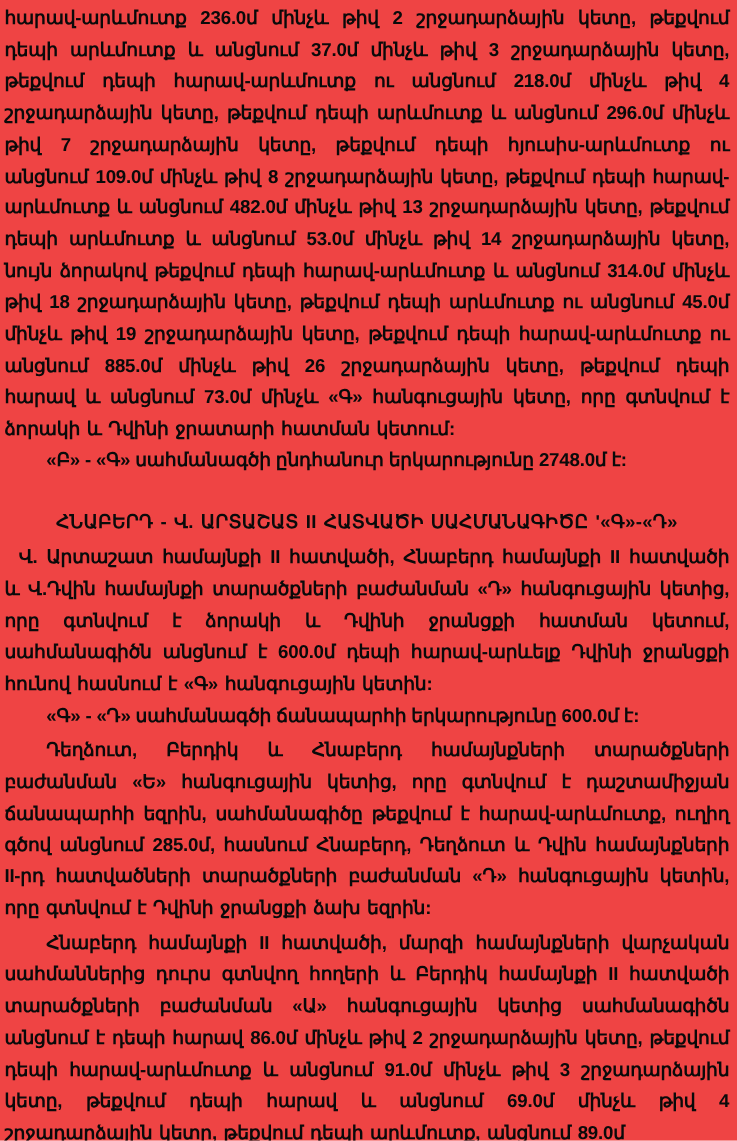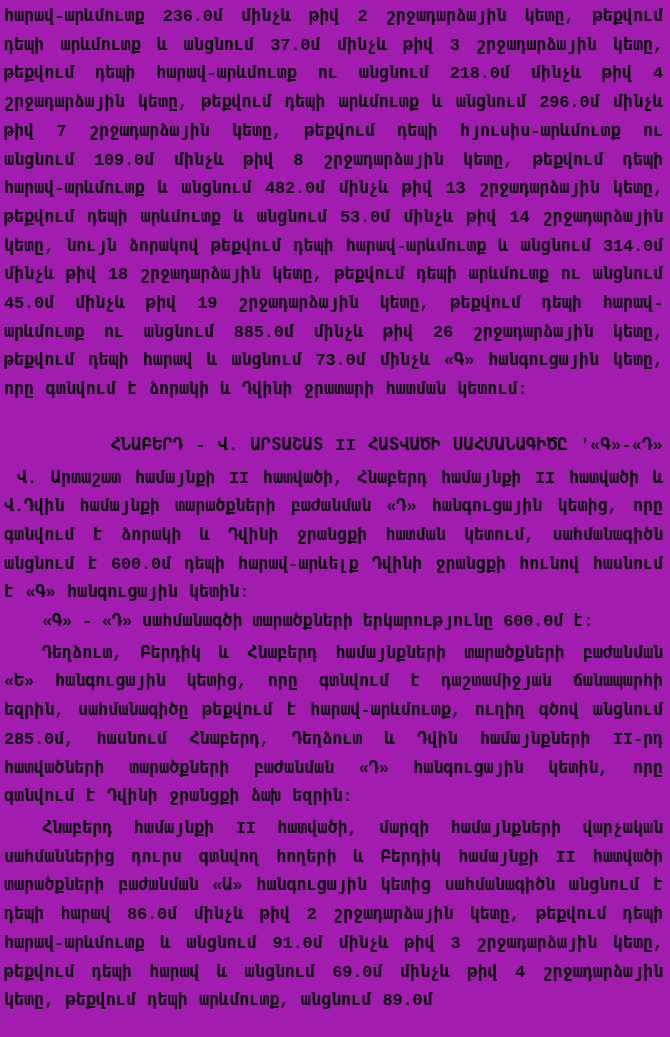--- a/index.html
+++ b/index.html
@@ -7,23 +7,23 @@
     padding: 0;
     background: #ffffff;
   }
   .page {
     position: relative;
     width: 670px;
     height: 1037px;
     box-sizing: border-box;
     padding: 3px 7px 0 4px;
     overflow: hidden;
-    background: #a21caf;
+    background: #ef4444;
     color: #0a0a0a;
-    font-family: Liberation Mono, monospace;
+    font-family: Liberation Sans, sans-serif;
     font-weight: bold;
     font-size: 17px;
     line-height: 28.7px;
     -webkit-font-smoothing: none;
   }
   .para {
     margin: 0;
     text-align: justify;
     text-justify: inter-word;
     word-spacing: 1.5px;
@@ -32,40 +32,41 @@
   .indent-sm { text-indent: 13px; }
   .indent { text-indent: 38px; }
   .summary {
     margin: 0;
     text-align: left;
     text-indent: 38px;
     letter-spacing: -0.2px;
   }
   .heading {
     margin: 27px 0 4px 0;
-    text-align: right;
+    text-align: center;
     font-size: 17px;
     letter-spacing: 0.2px;
     white-space: nowrap;
   }
   .after-heading { margin-top: 3px; }
 </style>
 </head>
 <body>
 
 <div class="page">
 
   <p class="para">հարավ-արևմուտք 236.0մ մինչև թիվ 2 շրջադարձային կետը, թեքվում դեպի արևմուտք և անցնում 37.0մ մինչև թիվ 3 շրջադարձային կետը, թեքվում դեպի հարավ-արևմուտք ու անցնում 218.0մ մինչև թիվ 4 շրջադարձային կետը, թեքվում դեպի արևմուտք և անցնում 296.0մ մինչև թիվ 7 շրջադարձային կետը, թեքվում դեպի հյուսիս-արևմուտք ու անցնում 109.0մ մինչև թիվ 8 շրջադարձային կետը, թեքվում դեպի հարավ-արևմուտք և անցնում 482.0մ մինչև թիվ 13 շրջադարձային կետը, թեքվում դեպի արևմուտք և անցնում 53.0մ մինչև թիվ 14 շրջադարձային կետը, նույն ձորակով թեքվում դեպի հարավ-արևմուտք և անցնում 314.0մ մինչև թիվ 18 շրջադարձային կետը, թեքվում դեպի արևմուտք ու անցնում 45.0մ մինչև թիվ 19 շրջադարձային կետը, թեքվում դեպի հարավ-արևմուտք ու անցնում 885.0մ մինչև թիվ 26 շրջադարձային կետը, թեքվում դեպի հարավ և անցնում 73.0մ մինչև «Գ» հանգուցային կետը, որը գտնվում է ձորակի և Դվինի ջրատարի հատման կետում:</p>
 
+  <p class="summary">«Բ» - «Գ» սահմանագծի ընդհանուր երկարությունը 2748.0մ է:</p>
 
   <h2 class="para heading">ՀՆԱԲԵՐԴ - Վ. ԱՐՏԱՇԱՏ II ՀԱՏՎԱԾԻ  ՍԱՀՄԱՆԱԳԻԾԸ '«Գ»-«Դ»</h2>
 
   <p class="para indent-sm after-heading">Վ. Արտաշատ համայնքի II հատվածի, Հնաբերդ համայնքի II հատվածի և Վ.Դվին համայնքի տարածքների բաժանման «Դ» հանգուցային կետից, որը գտնվում է ձորակի և Դվինի ջրանցքի հատման կետում, սահմանագիծն անցնում է 600.0մ դեպի հարավ-արևելք Դվինի ջրանցքի հունով հասնում է «Գ» հանգուցային կետին:</p>
 
-  <p class="summary">«Գ» - «Դ» սահմանագծի տարածքների երկարությունը 600.0մ է:</p>
+  <p class="summary">«Գ» - «Դ» սահմանագծի ճանապարհի երկարությունը 600.0մ է:</p>
 
 
   <p class="para indent after-heading">Դեղձուտ, Բերդիկ և Հնաբերդ համայնքների տարածքների բաժանման «Ե» հանգուցային կետից, որը գտնվում է դաշտամիջյան ճանապարհի եզրին, սահմանագիծը թեքվում է հարավ-արևմուտք, ուղիղ գծով անցնում 285.0մ, հասնում Հնաբերդ, Դեղձուտ և Դվին համայնքների II-րդ հատվածների տարածքների բաժանման «Դ» հանգուցային կետին, որը գտնվում է Դվինի ջրանցքի ձախ եզրին:</p>
 
 
 
   <p class="para indent after-heading">Հնաբերդ համայնքի II հատվածի, մարզի համայնքների վարչական սահմաններից դուրս գտնվող հողերի և Բերդիկ համայնքի II հատվածի տարածքների բաժանման «Ա» հանգուցային կետից սահմանագիծն անցնում է դեպի հարավ 86.0մ մինչև թիվ 2 շրջադարձային կետը, թեքվում դեպի հարավ-արևմուտք և անցնում 91.0մ մինչև թիվ 3 շրջադարձային կետը, թեքվում դեպի հարավ և անցնում 69.0մ մինչև թիվ 4 շրջադարձային կետը, թեքվում դեպի արևմուտք, անցնում 89.0մ</p>
 
 </div>
 

